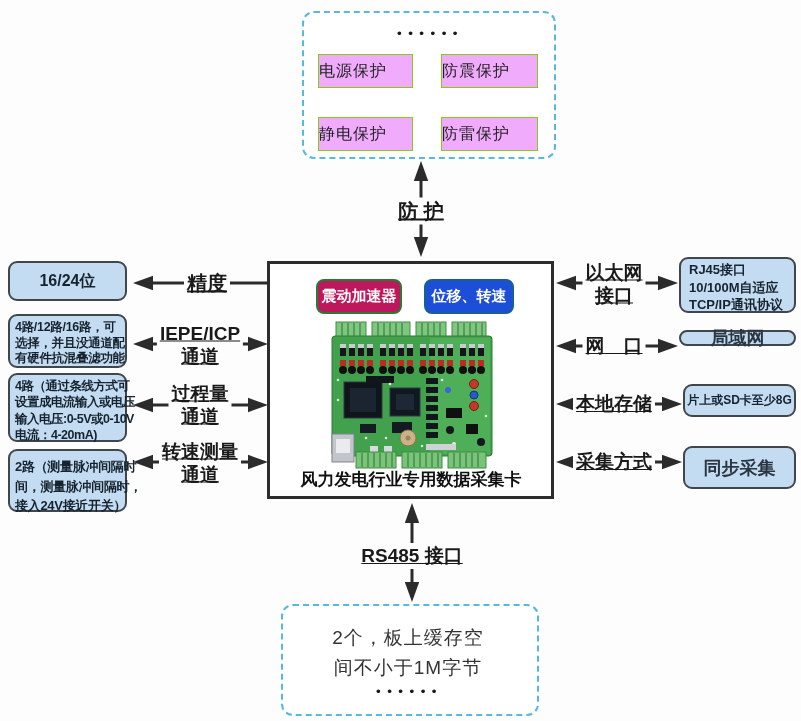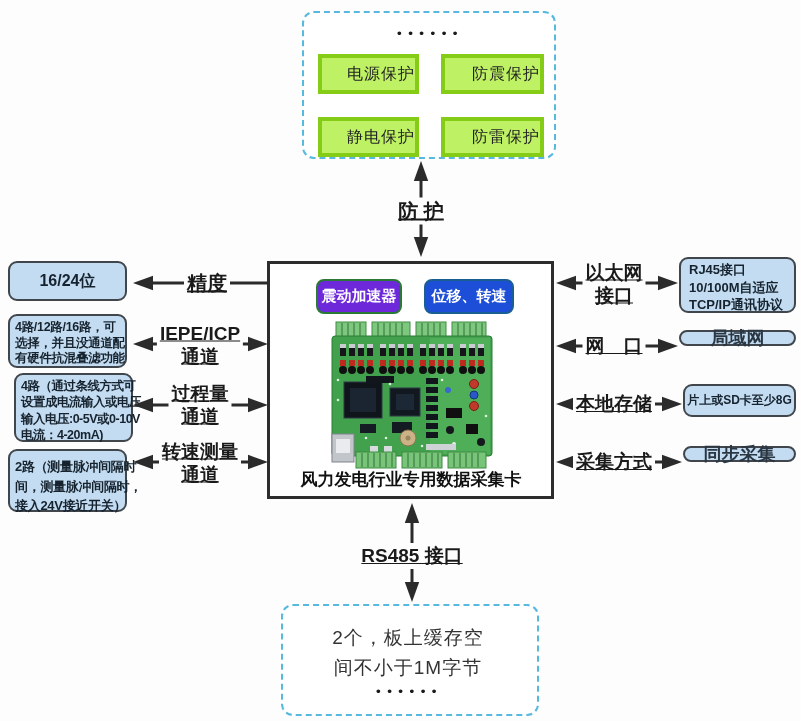--- a/index.html
+++ b/index.html
@@ -2,21 +2,21 @@
 <html><head>
 <meta charset="utf-8">
 <style>
   html,body{margin:0;padding:0;background:#ffffff;}
   body{font-family:"Liberation Sans",sans-serif;}
   .canvas{position:relative;width:801px;height:721px;background:#fdfdfd;overflow:hidden;}
   .abs{position:absolute;}
   
   .dashed-panel{position:absolute;border:2px dashed #57b9dd;border-radius:12px;background:#ffffff;}
   
-  .wbox{position:absolute;border:4px solid #84cc16;background:#bef264;display:flex;align-items:center;justify-content:flex-end;font-size:16px;color:#222;letter-spacing:1px;}
+  .wbox{position:absolute;border:1px solid #84cc16;background:#f0abfc;display:flex;align-items:center;justify-content:flex-start;font-size:16px;color:#222;letter-spacing:1px;}
   
   .bbox{position:absolute;border:2px solid #41464c;border-radius:9px;background:#c3dcf1;color:#16232f;box-sizing:border-box;}
   .bbox.center{display:flex;align-items:center;justify-content:center;text-align:center;}
   .bbox .ln{display:block;white-space:nowrap;}
   
   .albl{position:absolute;transform:translate(-50%,-50%);background:#fdfdfd;color:#1a1a1a;font-weight:700;text-align:center;white-space:nowrap;padding:0 3px;z-index:3;text-decoration:underline;}
   .dots{position:absolute;transform:translate(-50%,-50%);font-weight:400;color:#1a1a1a;font-size:13px;letter-spacing:3.5px;line-height:10px;font-family:"DejaVu Sans",sans-serif;}
   svg.arrows{position:absolute;left:0;top:0;z-index:1;}
   .tag{position:absolute;border-radius:8px;display:flex;align-items:center;justify-content:center;color:#fff;font-weight:700;font-size:15px;letter-spacing:0;white-space:nowrap;z-index:2;}
   .caption{position:absolute;transform:translate(-50%,-50%);font-weight:700;font-size:17px;color:#101010;letter-spacing:0;white-space:nowrap;}
@@ -101,21 +101,21 @@
   <div class="wbox" style="left:318px;top:117px;width:93px;height:32px;">
       <span>静电保护</span>
     </div>
   <div class="wbox" style="left:441px;top:117px;width:95px;height:32px;">
       <span>防雷保护</span>
     </div>
 
   <div class="albl" style="left:421px;top:211px;font-size:20px;">防 护</div>
 
   <div class="abs" style="left:267px;top:261px;width:287px;height:238px;border:3px solid #2d2d2d;background:#ffffff;box-sizing:border-box;z-index:2;"></div>
-  <div class="tag" style="left:316px;top:279px;width:86px;height:35px;background:#6d28d9;border:2px solid #2a7a35;box-sizing:border-box;">
+  <div class="tag" style="left:316px;top:279px;width:86px;height:35px;background:#be185d;border:2px solid #2a7a35;box-sizing:border-box;">
       <span>震动加速器</span>
     </div>
   <div class="tag" style="left:424px;top:279px;width:90px;height:35px;background:#1d4ed8;border:2px solid #1a5f93;box-sizing:border-box;">
       <span>位移、转速</span>
     </div>
 
   <svg class="abs" style="left:330px;top:320px;z-index:2;" width="164" height="150" viewBox="0 0 164 150">
 
     <g>
       <rect x="6" y="2" width="30" height="18" fill="#7dc87e" stroke="#3e8c42"></rect>
@@ -307,21 +307,21 @@
   <div class="caption" style="left:411px;top:479px;z-index:2;">风力发电行业专用数据采集卡</div>
 
   <div class="bbox center" style="left:8px;top:261px;width:119px;height:40px;font-size:16px;font-weight:600;">
     <span class="ln">16/24位</span>
   </div>
   <div class="bbox" style="left:8px;top:314px;width:119px;height:54px;font-size:12.5px;font-weight:700;line-height:15.5px;padding:4px 0 0 5px;letter-spacing:-0.3px;">
     <span class="ln">4路/12路/16路，可</span>
     <span class="ln">选择，并且没通道配</span>
     <span class="ln">有硬件抗混叠滤功能</span>
   </div>
-  <div class="bbox" style="left:14px;top:373px;width:119px;height:69px;font-size:12.5px;font-weight:700;line-height:16.3px;padding:3px 0 0 5px;letter-spacing:-0.5px;">
+  <div class="bbox" style="left:8px;top:373px;width:119px;height:69px;font-size:12.5px;font-weight:700;line-height:16.3px;padding:3px 0 0 5px;letter-spacing:-0.5px;">
     <span class="ln">4路（通过条线方式可</span>
     <span class="ln">设置成电流输入或电压</span>
     <span class="ln">输入电压:0-5V或0-10V</span>
     <span class="ln">电流：4-20mA)</span>
   </div>
   <div class="bbox" style="left:8px;top:449px;width:119px;height:63px;font-size:13px;font-weight:700;line-height:19.5px;padding:6px 0 0 5px;letter-spacing:-0.3px;">
     <span class="ln">2路（测量脉冲间隔时</span>
     <span class="ln">间，测量脉冲间隔时，</span>
     <span class="ln">接入24V接近开关）</span>
   </div>
@@ -352,21 +352,21 @@
     <span class="ln">RJ45接口</span>
     <span class="ln">10/100M自适应</span>
     <span class="ln">TCP/IP通讯协议</span>
   </div>
   <div class="bbox center" style="left:679px;top:330px;width:117px;height:16px;font-size:18px;font-weight:600;color:#2a3642;">
     <span class="ln">局域网</span>
   </div>
   <div class="bbox center" style="left:683px;top:384px;width:113px;height:33px;font-size:12px;font-weight:600;">
     <span class="ln">片上或SD卡至少8G</span>
   </div>
-  <div class="bbox center" style="left:683px;top:446px;width:113px;height:16px;font-size:18px;font-weight:600;color:#2a3642;">
+  <div class="bbox center" style="left:683px;top:446px;width:113px;height:43px;font-size:18px;font-weight:600;color:#2a3642;">
     <span class="ln">同步采集</span>
   </div>
 
   <div class="albl" style="left:412px;top:556px;font-size:19px;">RS485 接口</div>
 
   <div class="dashed-panel" style="left:281px;top:604px;width:254px;height:108px;"></div>
   <div class="abs" style="left:408px;top:638px;transform:translate(-50%,-50%);font-size:19px;color:#333;letter-spacing:1px;white-space:nowrap;">2个，板上缓存空</div>
   <div class="abs" style="left:408px;top:668px;transform:translate(-50%,-50%);font-size:19px;color:#333;letter-spacing:1px;white-space:nowrap;">间不小于1M字节</div>
   <div class="dots" style="left:408px;top:692px;">••••••</div>
 

